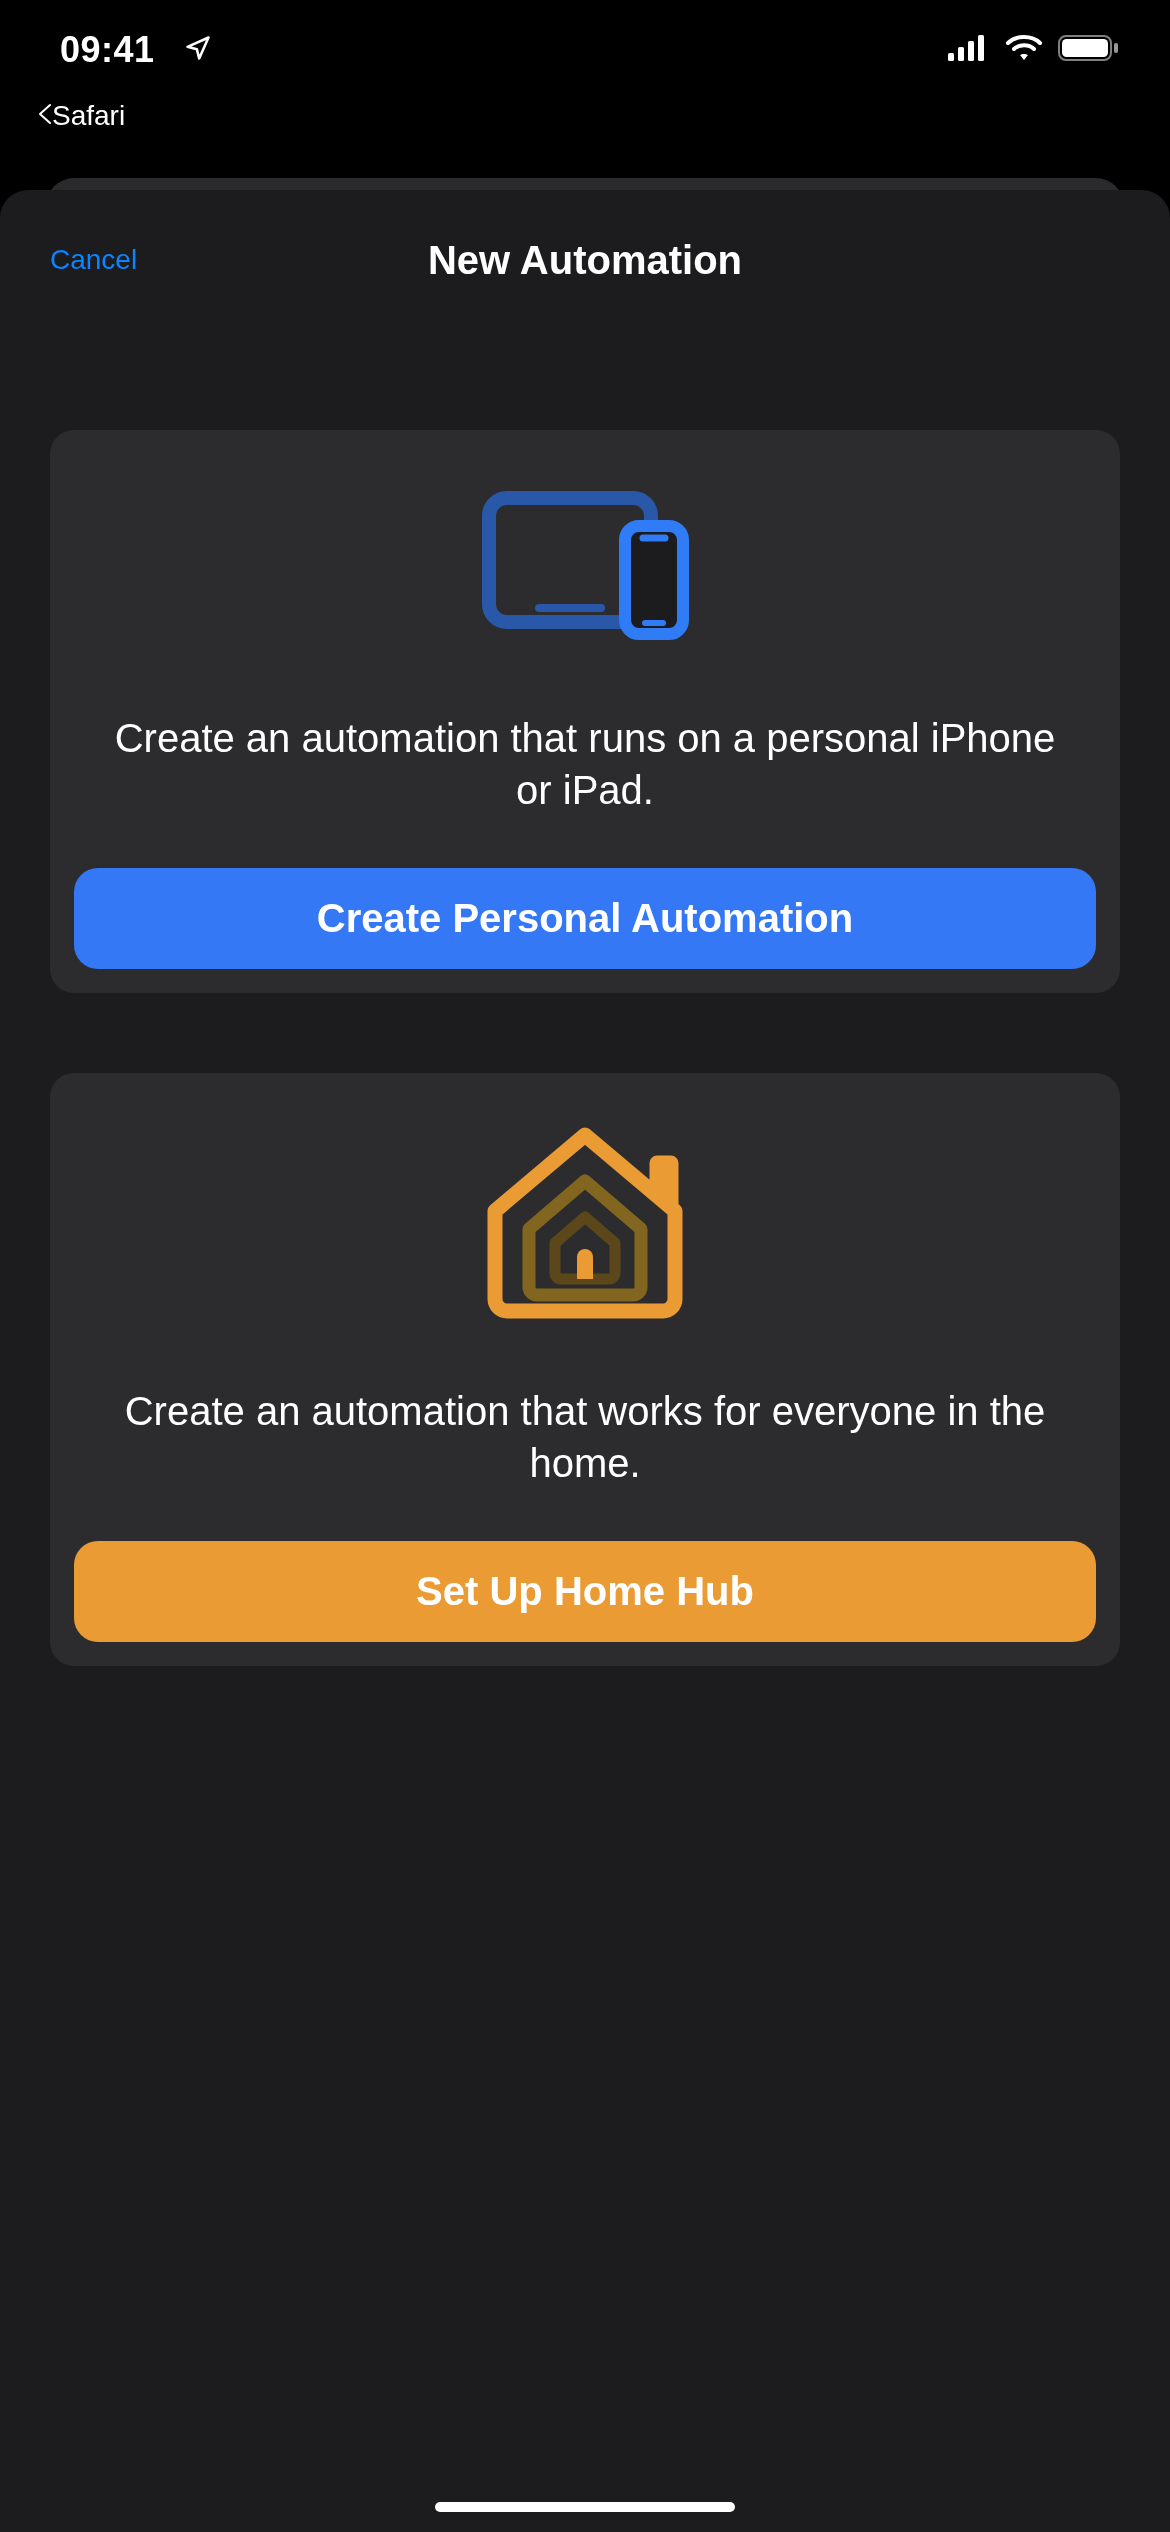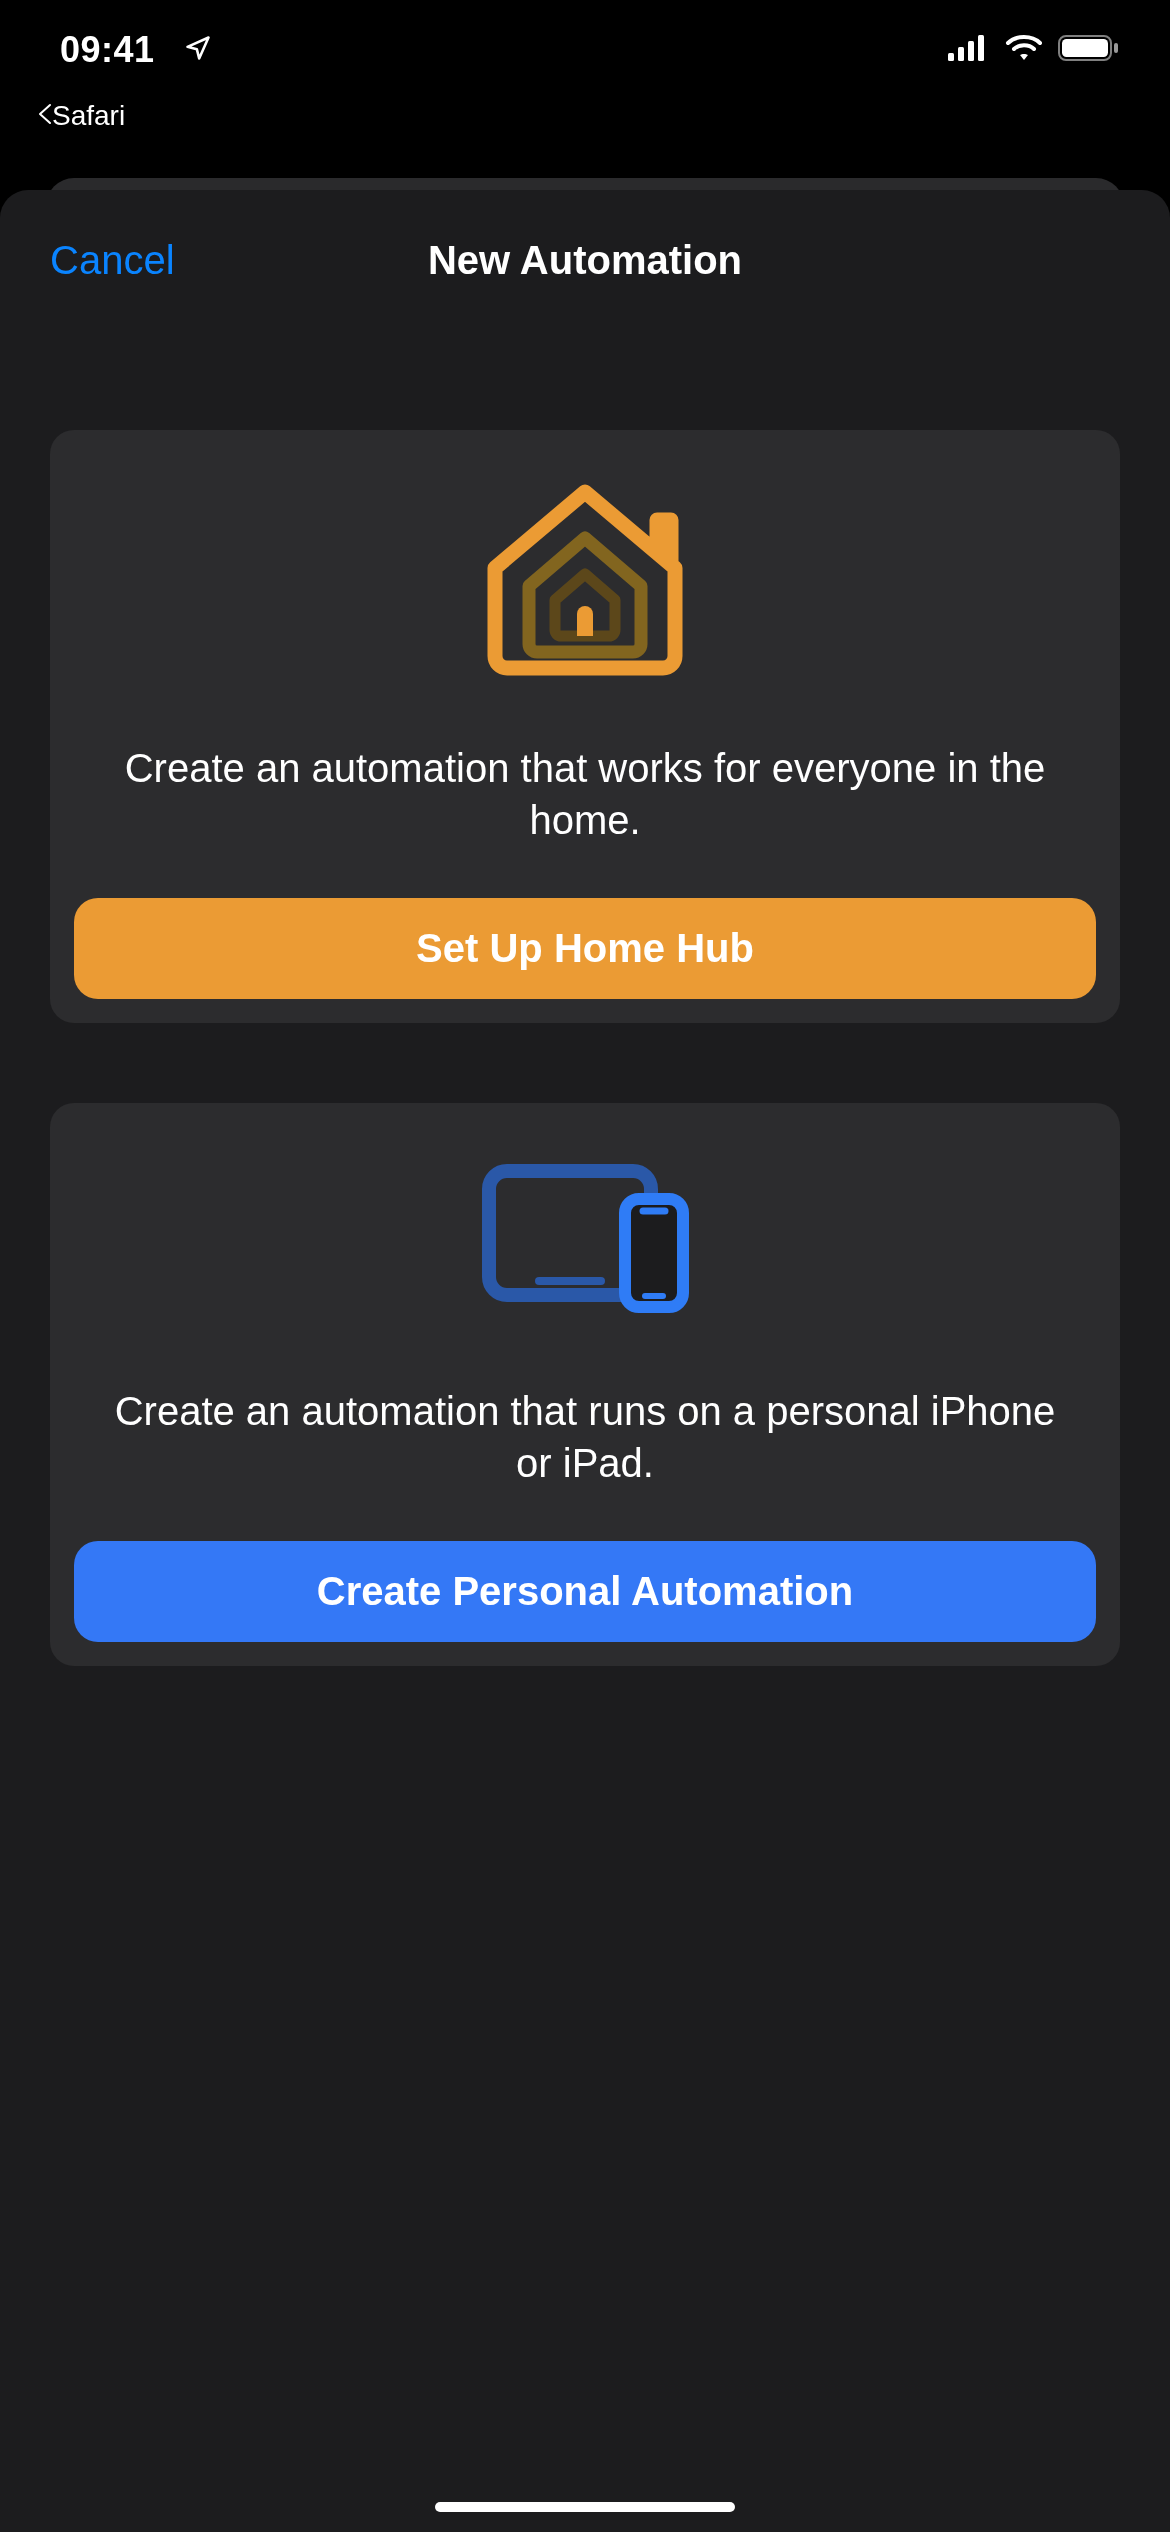--- a/index.html
+++ b/index.html
@@ -69,21 +69,21 @@
       height: 140px;
       display: flex;
       align-items: center;
       justify-content: center;
     }
     .nav-cancel {
       position: absolute;
       left: 50px;
       top: 50%;
       transform: translateY(-50%);
-      font-size: 40px;
+      font-size: 28px;
       color: #0a84ff;
       background: none;
       border: none;
       font-family: inherit;
       cursor: pointer;
     }
     .nav-title {
       font-size: 40px;
       font-weight: 600;
       color: #ffffff;
@@ -188,52 +188,52 @@
 <div class="sheet-underlay"></div>
 
 <div class="sheet">
 
   <div class="nav-bar">
     <button class="nav-cancel">Cancel</button>
     <div class="nav-title">New Automation</div>
   </div>
 
   <div class="content">
-
-    <div class="card">
-      <div class="card-icon">
-        <svg width="220" height="200" viewBox="0 0 220 200">
-
-          <path d="M110 14 L200 90 L200 178 A12 12 0 0 1 188 190 L32 190 A12 12 0 0 1 20 178 L20 90 Z
-                   M182 42 L182 72 L196 84 L196 42 Z" fill="none" stroke="#eb9b34" stroke-width="15" stroke-linejoin="round" stroke-linecap="round"></path>
-
-          <path d="M110 60 L166 108 L166 166 A8 8 0 0 1 158 174 L62 174 A8 8 0 0 1 54 166 L54 108 Z" fill="none" stroke="#82651f" stroke-width="13" stroke-linejoin="round"></path>
-
-          <path d="M110 96 L140 122 L140 152 A6 6 0 0 1 134 158 L86 158 A6 6 0 0 1 80 152 L80 122 Z" fill="none" stroke="#5c471a" stroke-width="11" stroke-linejoin="round"></path>
-
-          <path d="M102 158 L102 136 A8 8 0 0 1 118 136 L118 158 Z" fill="#eb9b34"></path>
-        </svg>
-      </div>
-      <div class="card-desc">Create an automation that works for everyone in the home.</div>
-      <button class="card-button btn-orange">Set Up Home Hub</button>
-    </div>
 
     <div class="card">
       <div class="card-icon">
         <svg width="240" height="170" viewBox="0 0 240 170">
 
           <rect x="24" y="20" width="162" height="124" rx="18" stroke="#2a58a8" stroke-width="14" fill="none"></rect>
           <line x1="74" y1="130" x2="136" y2="130" stroke="#2a58a8" stroke-width="8" stroke-linecap="round"></line>
 
           <rect x="160" y="48" width="58" height="108" rx="14" fill="#1c1c1e"></rect>
           <rect x="160" y="48" width="58" height="108" rx="14" stroke="#2f7cf6" stroke-width="12" fill="none"></rect>
           <line x1="178" y1="60" x2="200" y2="60" stroke="#2f7cf6" stroke-width="7" stroke-linecap="round"></line>
           <line x1="180" y1="145" x2="198" y2="145" stroke="#2f7cf6" stroke-width="6" stroke-linecap="round"></line>
         </svg>
       </div>
       <div class="card-desc">Create an automation that runs on a personal iPhone or iPad.</div>
       <button class="card-button btn-blue">Create Personal Automation</button>
     </div>
 
+    <div class="card">
+      <div class="card-icon">
+        <svg width="220" height="200" viewBox="0 0 220 200">
+
+          <path d="M110 14 L200 90 L200 178 A12 12 0 0 1 188 190 L32 190 A12 12 0 0 1 20 178 L20 90 Z
+                   M182 42 L182 72 L196 84 L196 42 Z" fill="none" stroke="#eb9b34" stroke-width="15" stroke-linejoin="round" stroke-linecap="round"></path>
+
+          <path d="M110 60 L166 108 L166 166 A8 8 0 0 1 158 174 L62 174 A8 8 0 0 1 54 166 L54 108 Z" fill="none" stroke="#82651f" stroke-width="13" stroke-linejoin="round"></path>
+
+          <path d="M110 96 L140 122 L140 152 A6 6 0 0 1 134 158 L86 158 A6 6 0 0 1 80 152 L80 122 Z" fill="none" stroke="#5c471a" stroke-width="11" stroke-linejoin="round"></path>
+
+          <path d="M102 158 L102 136 A8 8 0 0 1 118 136 L118 158 Z" fill="#eb9b34"></path>
+        </svg>
+      </div>
+      <div class="card-desc">Create an automation that works for everyone in the home.</div>
+      <button class="card-button btn-orange">Set Up Home Hub</button>
+    </div>
+
   </div>
 
   <div class="home-indicator"></div>
 </div>
 
 </body></html>

